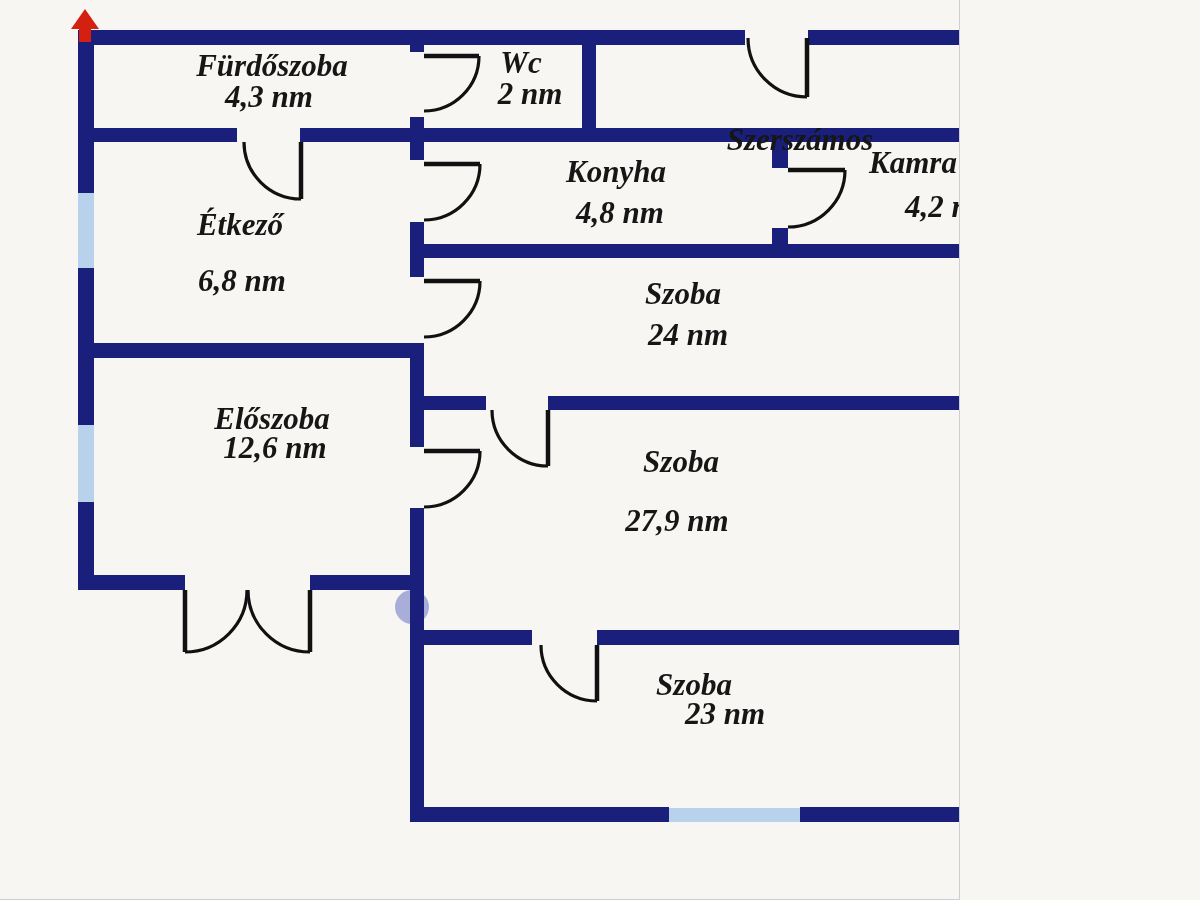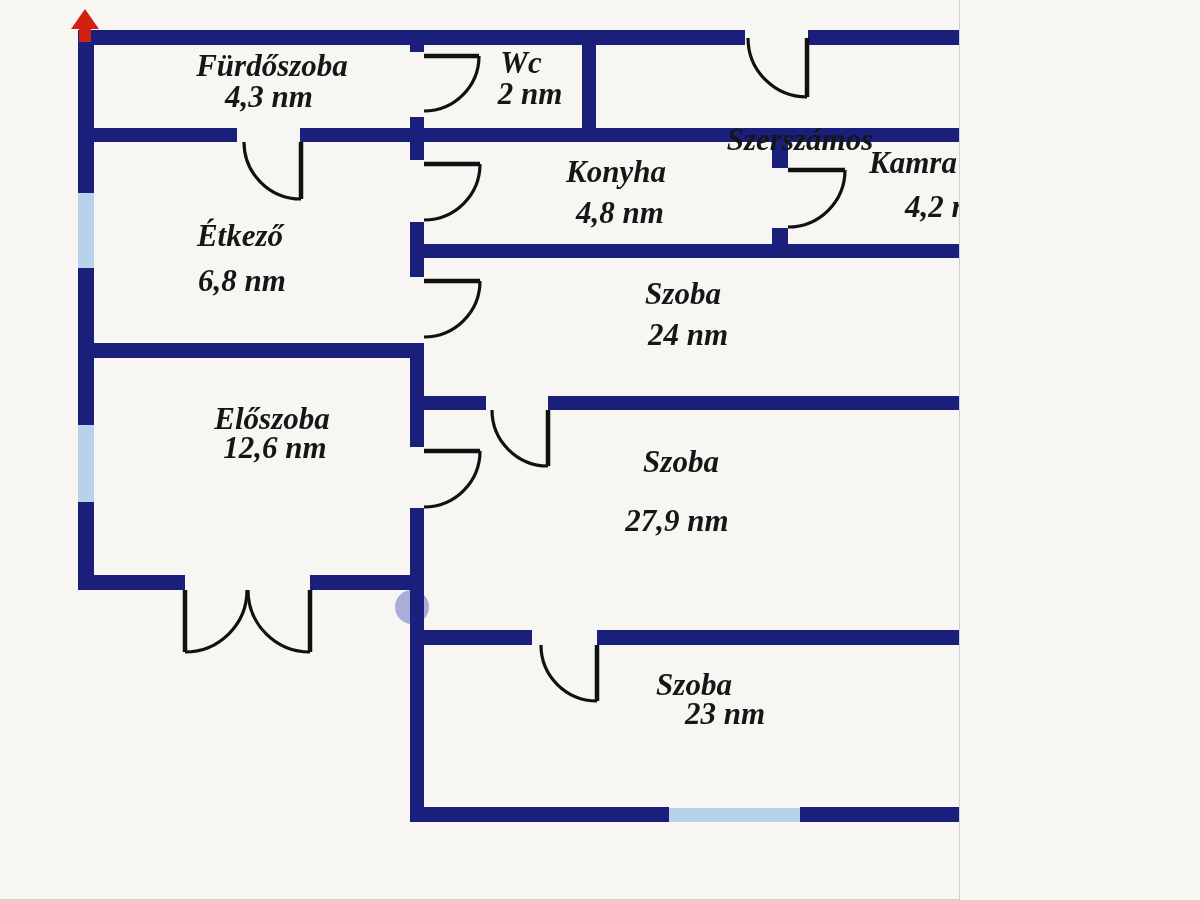--- a/index.html
+++ b/index.html
@@ -131,21 +131,21 @@
   </svg>
 
   <div class="room-text" style="left:272px;top:65px;">Fürdőszoba</div>
   <div class="room-text" style="left:269px;top:96px;">4,3 nm</div>
 
   <div class="room-text" style="left:521px;top:62px;">Wc</div>
   <div class="room-text" style="left:530px;top:93px;">2 nm</div>
 
   <div class="room-text" style="left:800px;top:99px;margin-top:40px;">Szerszámos</div>
 
-  <div class="room-text" style="left:240px;top:235px;">Étkező</div>
+  <div class="room-text" style="left:240px;top:224px;">Étkező</div>
   <div class="room-text" style="left:242px;top:272px;margin-top:8px;">6,8 nm</div>
 
   <div class="room-text" style="left:616px;top:171px;">Konyha</div>
   <div class="room-text" style="left:620px;top:212px;text-align:center;">4,8 nm</div>
 
   <div class="room-text" style="left:913px;top:162px;text-align:right;">Kamra</div>
   <div class="room-text" style="left:949px;top:206px;">4,2 nm</div>
 
   <div class="room-text" style="left:683px;top:293px;">Szoba</div>
   <div class="room-text" style="left:688px;top:334px;">24 nm</div>

